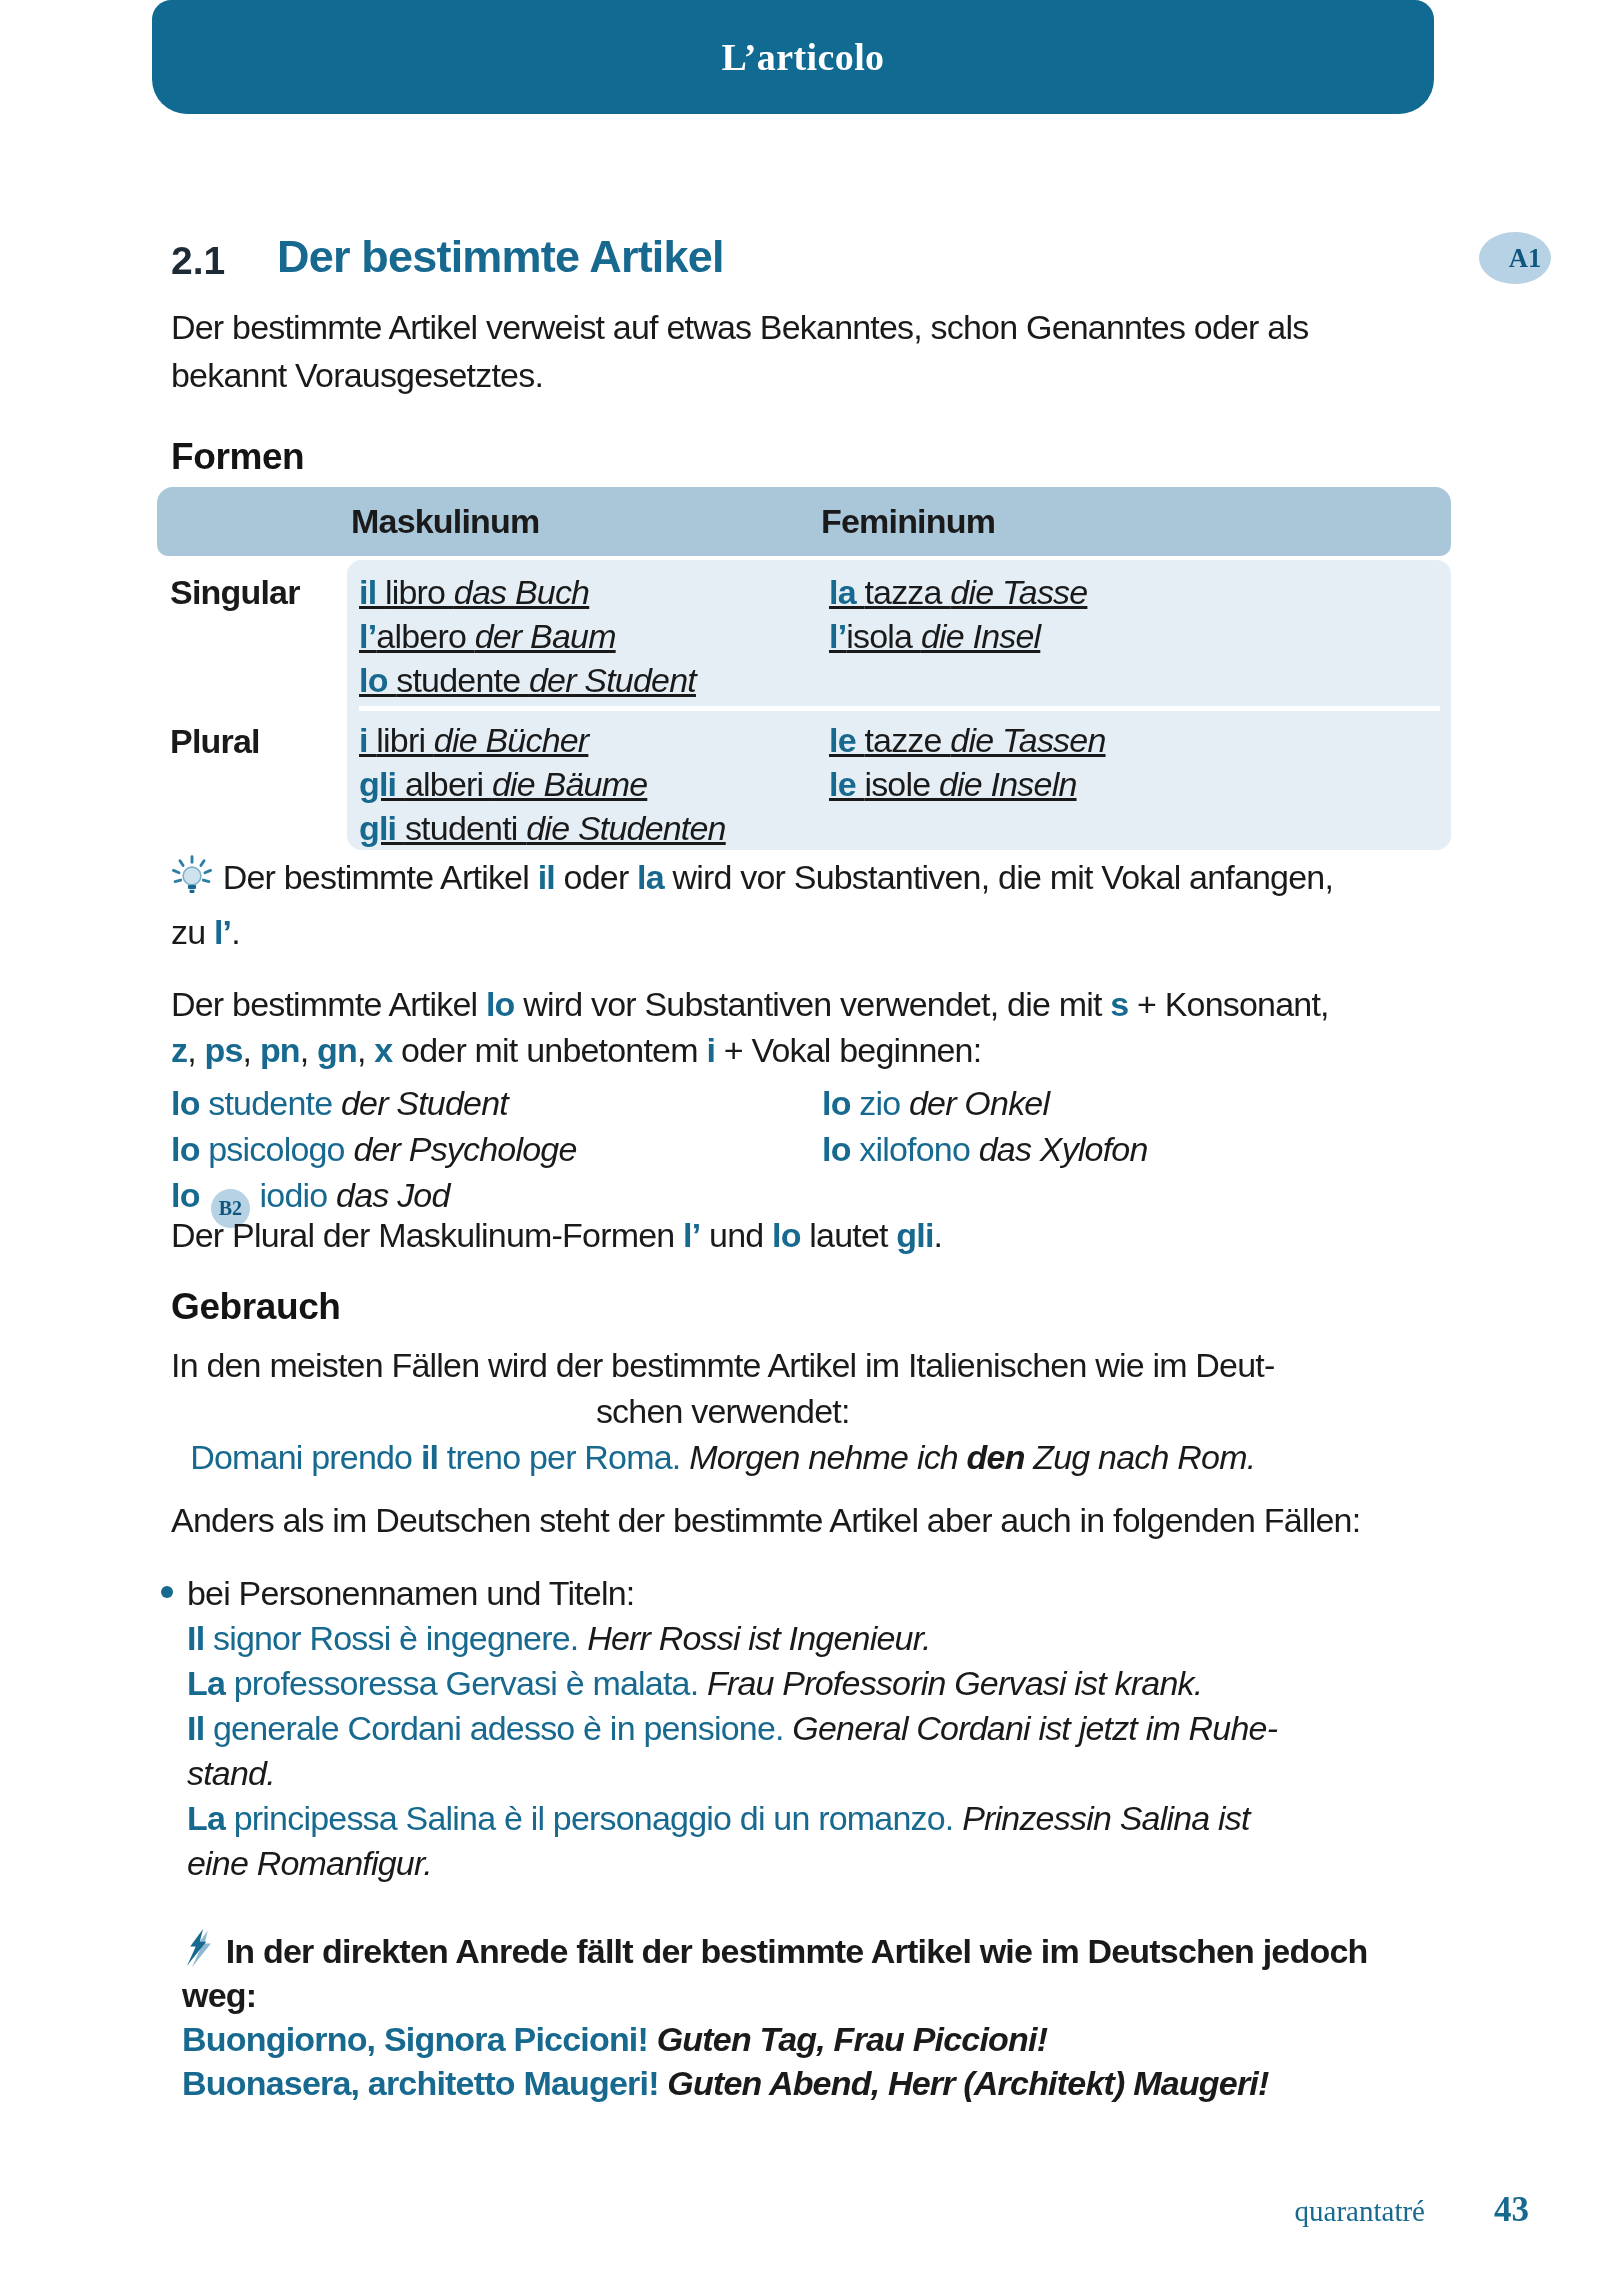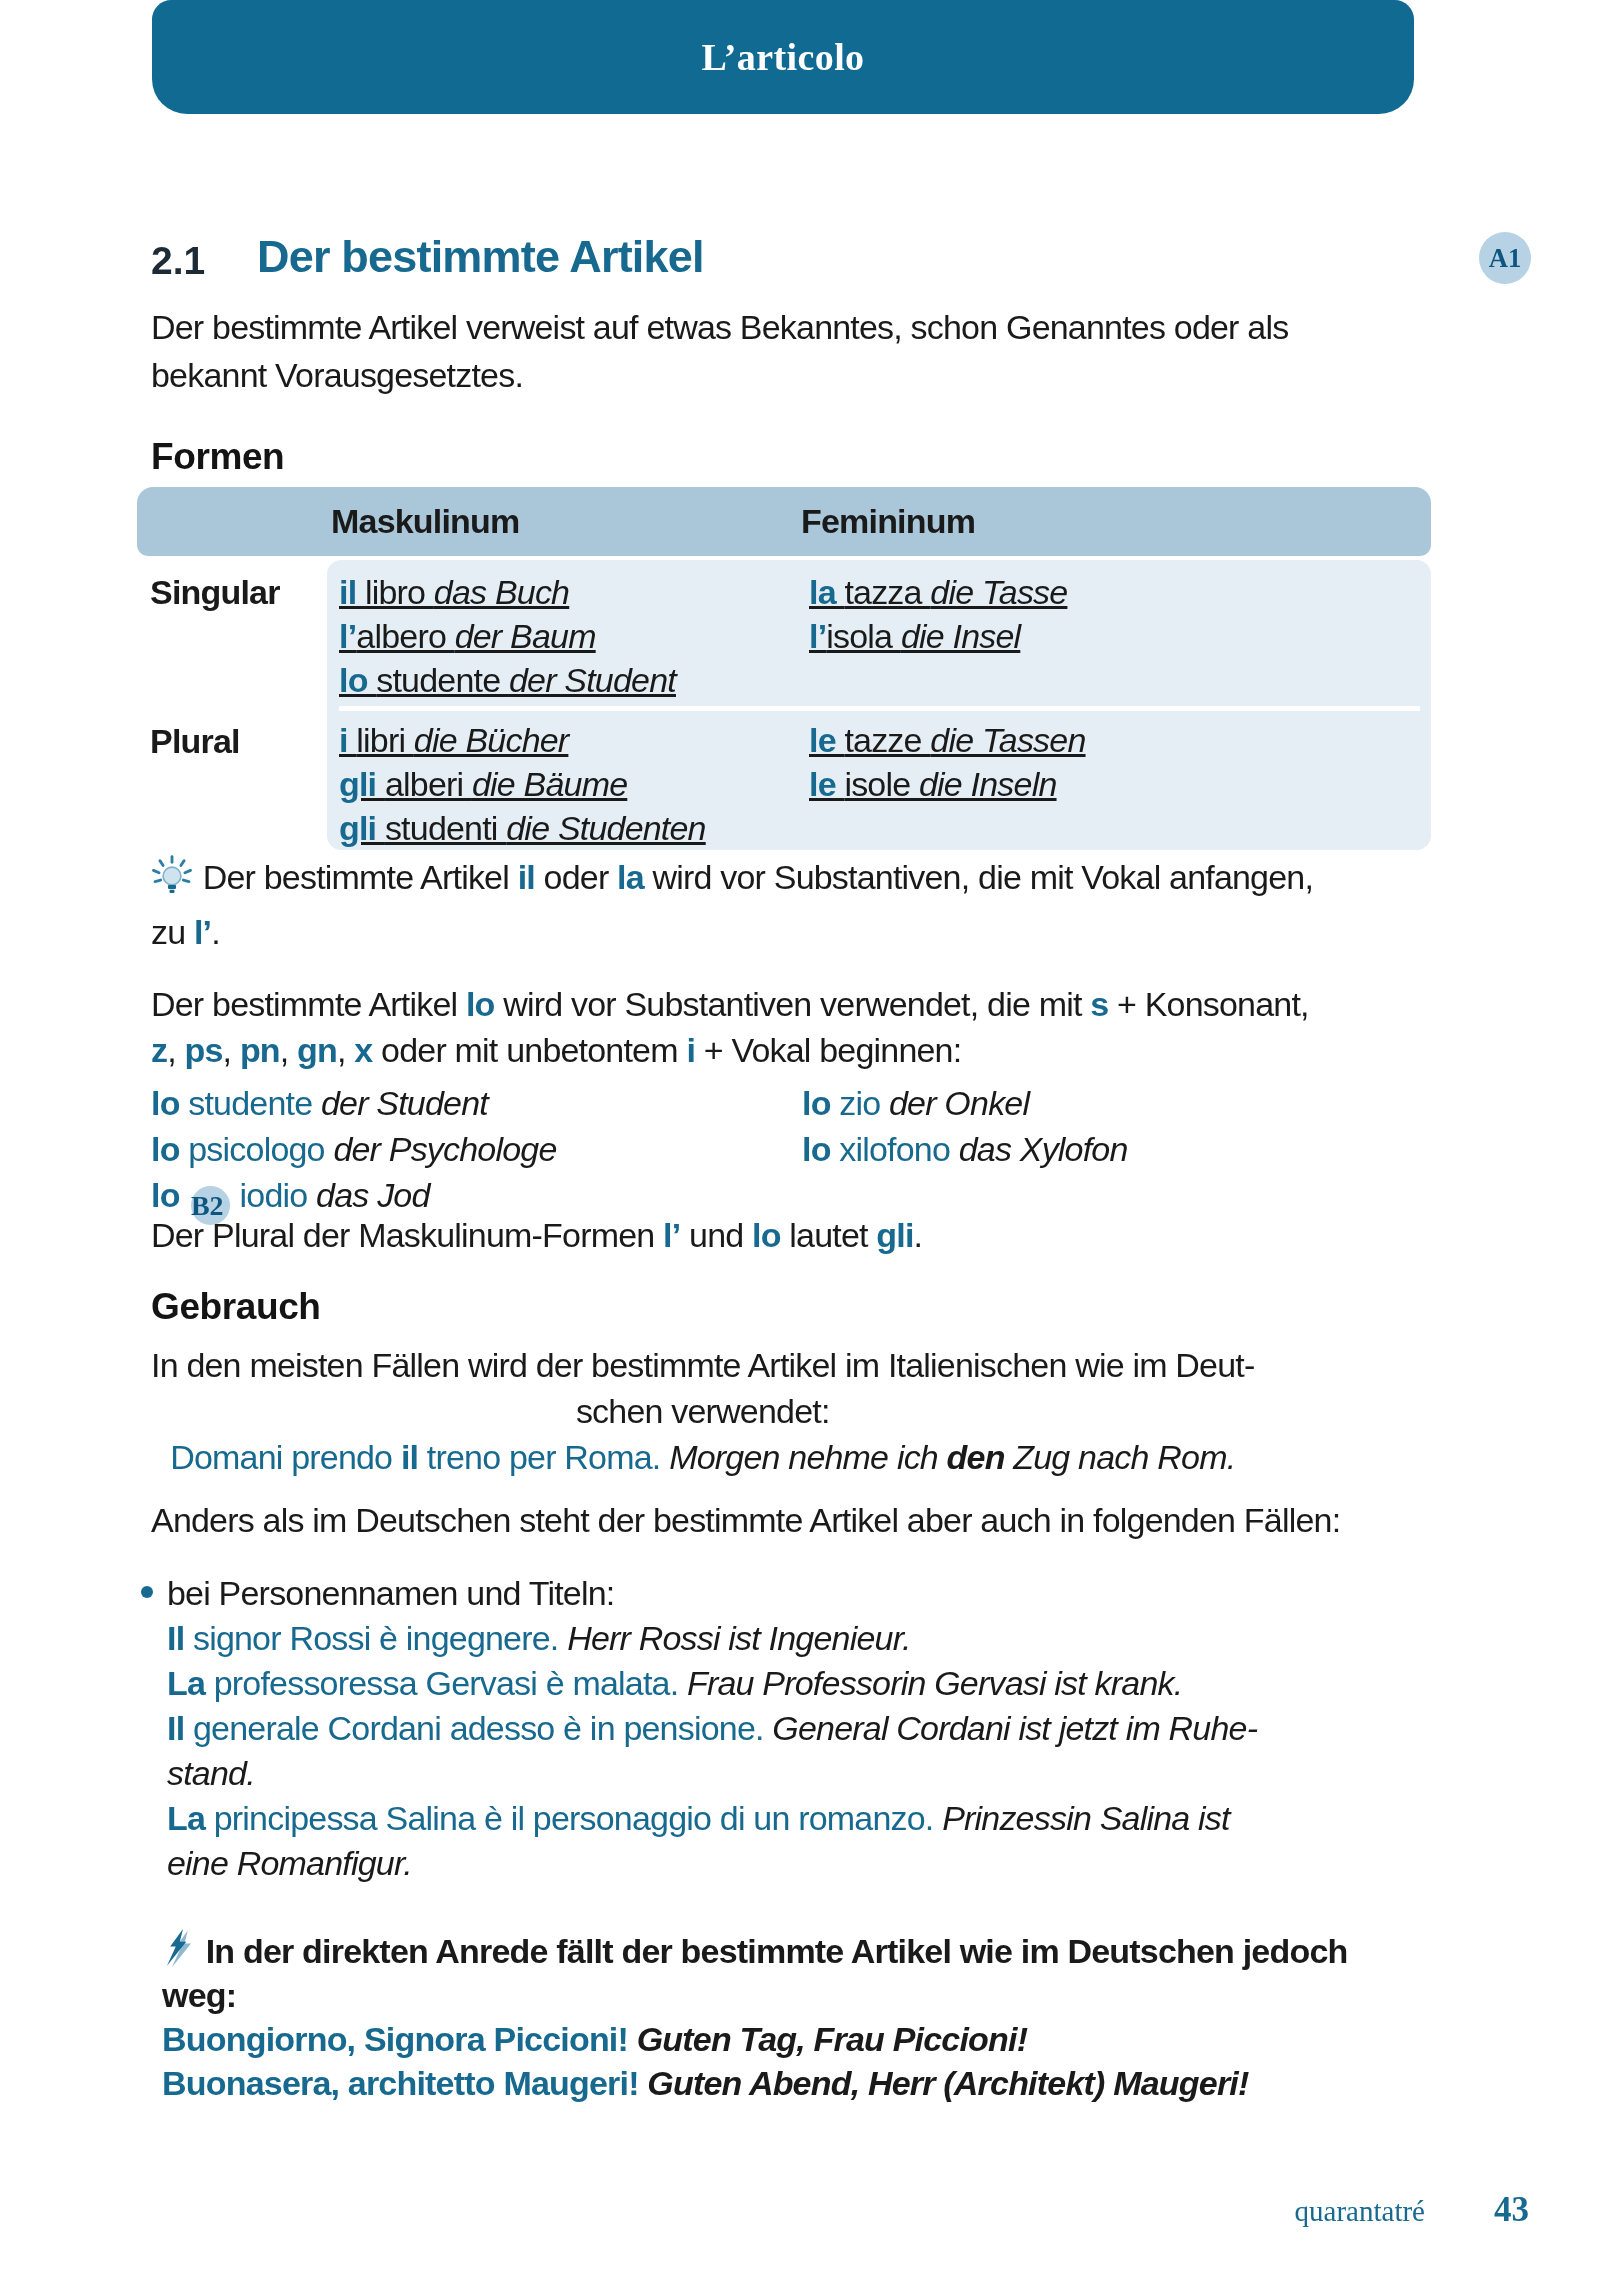--- a/index.html
+++ b/index.html
@@ -1,21 +1,21 @@
 <!DOCTYPE html>
 <html style="font-size:13px"><head>
 <meta charset="utf-8">
 <style>
   html,body{margin:0;padding:0;}
   body{
     width:1618px;height:2284px;background:#ffffff;
     font-family:"Liberation Sans",sans-serif;color:#1a1a1a;
     position:relative;overflow:hidden;
   }
-  .abs{position:absolute;}
+  .abs{position:absolute;padding-left:20px;}
   .ln{display:block;white-space:pre;}
 
   
   .sg-n{}
   .sg-a{color:var(--accent);}
   .sg-ab{color:var(--accent);font-weight:bold;}
   .sg-i{font-style:italic;}
   .sg-ib{font-style:italic;font-weight:bold;}
 
   :root{
@@ -95,22 +95,22 @@
 
   .para-lo{left:151px;top:981px;line-height:46px;}
 
   .examples{left:151px;top:1080px;}
   .ex-row{display:flex;line-height:46px;height:46px;}
   .ex-c1{width:651px;white-space:pre;}
   .ex-c2{white-space:pre;}
   .b2-badge{
     display:inline-block;width:39px;height:39px;border-radius:50%;
     background:var(--badgebg);color:var(--badgetx);
-    font-family:"Liberation Serif",serif;font-weight:bold;font-size:28px;
-    text-align:left;line-height:39px;vertical-align:-8px;
+    font-family:"Liberation Serif",serif;font-weight:bold;font-size:20px;
+    text-align:center;line-height:39px;vertical-align:-8px;
     margin:0 9.7px 0 11.3px;letter-spacing:0;
   }
 
   .plural-note{left:151px;top:1212px;line-height:46px;}
 
   .gebrauch-para{left:151px;top:1342px;line-height:46px;text-align:center;}
   .anders{left:151px;top:1497px;line-height:46px;}
 
   .bullet-block{left:151px;top:1571px;line-height:45px;}
   .bullet-block .ln{height:45px;}

